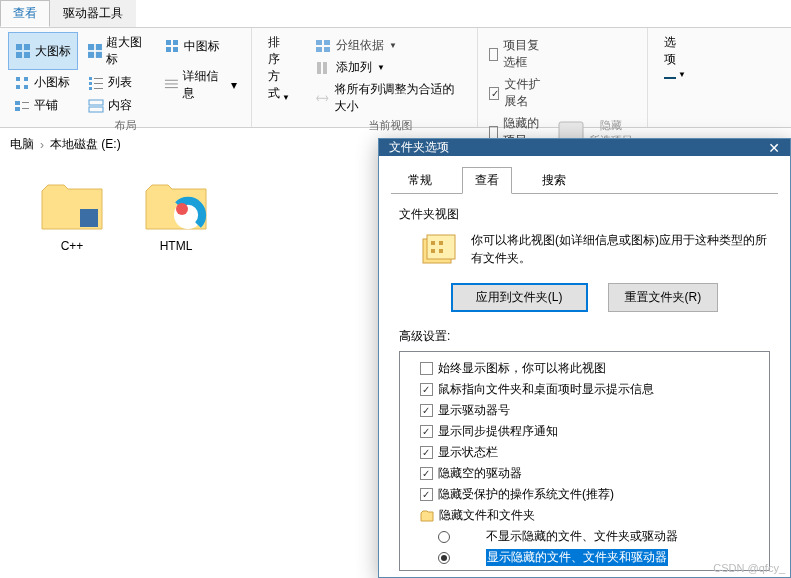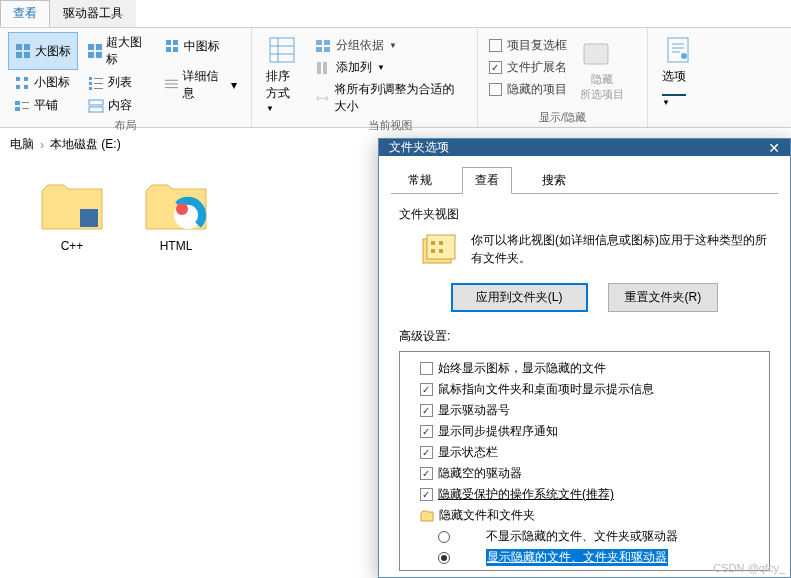--- a/index.html
+++ b/index.html
@@ -13,21 +13,21 @@
 
 
 .ribbon { display: flex; background: #fafafa; border-bottom: 1px solid #d0d0d0; height: 100px; }
 .ribbon-group { border-right: 1px solid #e0e0e0; padding: 4px 8px 2px 8px; display: flex; flex-direction: column; justify-content: space-between; }
 .ribbon-group-body { display: flex; gap: 4px; flex: 1; }
 .ribbon-group-label { text-align: center; color: #666; font-size: 11px; padding-top: 2px; }
 .view-grid { display: grid; grid-template-columns: auto auto; gap: 2px 4px; }
 .view-btn { display: flex; align-items: center; gap: 4px; padding: 2px 6px; cursor: pointer; }
 .view-btn.sel { border: 1px solid #7eb4ea; background: #cde6f7; }
 .mini-icon { width: 16px; height: 16px; display: inline-flex; align-items: center; justify-content: center; }
-.big-btn { display: flex; flex-direction: column; align-items: flex-start; justify-content: center; padding: 2px 6px; gap: 2px; cursor: pointer; }
+.big-btn { display: flex; flex-direction: row; align-items: flex-end; justify-content: center; padding: 2px 6px; gap: 2px; cursor: pointer; }
 .big-icon { width: 32px; height: 32px; }
 .vlist { display: flex; flex-direction: column; gap: 3px; }
 .vitem { display: flex; align-items: center; gap: 5px; padding: 1px 3px; cursor: pointer; color: #444; }
 .vitem.dis { color: #000000; }
 .checkbox { width: 13px; height: 13px; border: 1px solid #888; display: inline-block; }
 .checkbox.checked::after { content: "✓"; font-size: 10px; position: relative; top: -2px; left: 1px; color: #333; }
 
 
 .breadcrumb { display: flex; align-items: center; padding: 8px 10px; gap: 6px; font-size: 13px; }
 .bc-sep { color: #888; }
@@ -48,21 +48,21 @@
 .fv-section { margin-bottom: 16px; }
 .fv-row { display: flex; gap: 12px; align-items: flex-start; margin: 8px 0 12px 20px; }
 .fv-text { flex: 1; line-height: 1.5; }
 .fv-btns { display: flex; gap: 20px; justify-content: center; margin-top: 10px; }
 .dlg-btn { padding: 5px 16px; border: 1px solid #adadad; background: #e1e1e1; cursor: pointer; }
 .dlg-btn.focus { border: 2px solid #0078d7; padding: 4px 23px; }
 .adv-list { border: 1px solid #828790; height: 220px; overflow-y: auto; padding: 6px 4px; margin-top: 6px; }
 .adv-item { display: flex; align-items: center; gap: 5px; padding: 2px 2px 2px 16px; }
 .adv-item.indent { padding-left: 34px; gap: 36px; }
 .adv-item .lbl { cursor: default; }
-.adv-item .lbl.ul { text-decoration: underline; }
+.adv-item .lbl.ul { }
 .adv-item .lbl.hl { background: #0078d7; color: #fff; padding: 0 1px; }
 .radio { width: 12px; height: 12px; border: 1px solid #555; border-radius: 50%; display: inline-flex; align-items: center; justify-content: center; }
 .radio.sel::after { content: ""; width: 6px; height: 6px; background: #333; border-radius: 50%; }
 .tiny-folder { width: 14px; height: 14px; }
 
 
 .wm { position: absolute; right: 6px; bottom: 4px; color: #bcbcbc; font-size: 11px; }
 </style>
 </head>
 <body>
@@ -313,21 +313,21 @@
       </div>
       <div class="fv-btns">
         <button class="dlg-btn focus">应用到文件夹(L)</button>
         <button class="dlg-btn">重置文件夹(R)</button>
       </div>
     </div>
     <div>高级设置:</div>
     <div class="adv-list">
       <div class="adv-item">
           <span class="checkbox"></span>
-          <span class="lbl">始终显示图标，显示隐藏的文件</span>
+          <span class="lbl">始终显示图标，你可以将此视图</span>
         </div>
       <div class="adv-item">
           <span class="checkbox checked"></span>
           <span class="lbl">鼠标指向文件夹和桌面项时显示提示信息</span>
         </div>
       <div class="adv-item">
           <span class="checkbox checked"></span>
           <span class="lbl">显示驱动器号</span>
         </div>
       <div class="adv-item">

